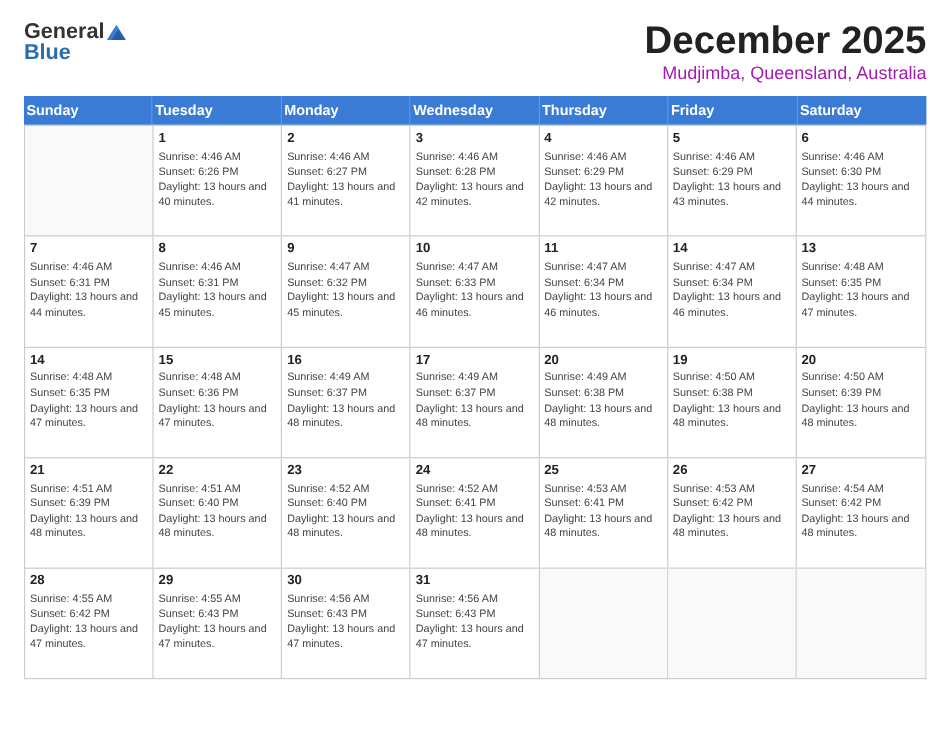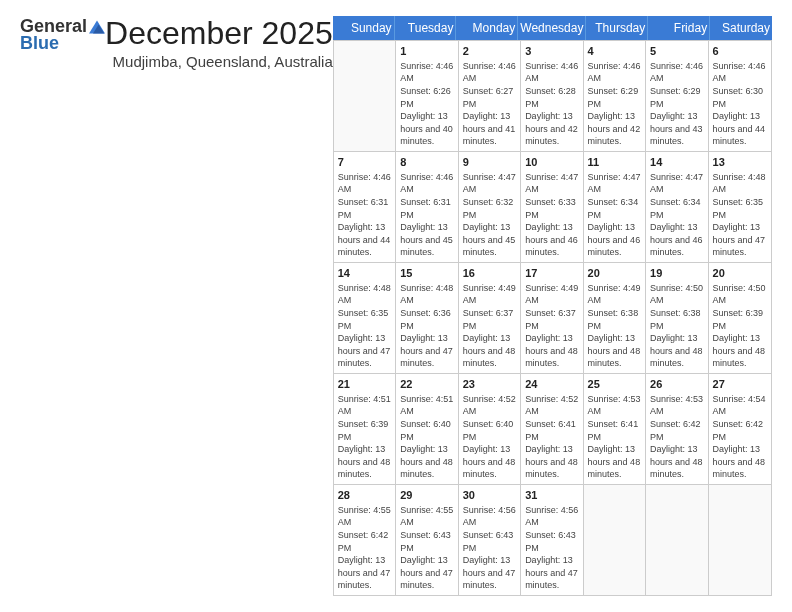--- a/index.html
+++ b/index.html
@@ -8,21 +8,21 @@
       height: 612px;
       font-family: Arial, sans-serif;
       background: #fff;
       overflow: hidden;
     }
     .page {
       width: 792px;
       height: 576px;
       padding: 16px 20px 10px 20px;
       display: flex;
-      flex-direction: row;
+      flex-direction: column;
     }
     .header {
       display: flex;
       justify-content: space-between;
       align-items: flex-start;
       margin-bottom: 10px;
     }
     .logo {
       display: flex;
       flex-direction: column;
@@ -46,44 +46,44 @@
     .logo-icon {
       width: 16px;
       height: 16px;
       margin-left: 2px;
     }
     .title-area {
       text-align: right;
     }
     .month-title {
       font-size: 32px;
-      font-weight: normal;
+      font-weight: bold;
       color: #222;
       line-height: 1.1;
     }
     .location {
       font-size: 15px;
-      color: #404040;
+      color: #a21caf;
       margin-top: 2px;
     }
     .calendar {
       flex: 1;
       display: flex;
       flex-direction: column;
     }
     .cal-header-row {
       display: grid;
       grid-template-columns: repeat(7, 1fr);
       background: #3a7bd5;
     }
     .cal-header-cell {
       color: #fff;
       font-size: 12px;
-      font-weight: normal;
-      text-align: right;
+      font-weight: bold;
+      text-align: left;
       padding: 5px 2px;
       border-right: 1px solid #5a9ae0;
     }
     .cal-header-cell:last-child { border-right: none; }
     .cal-body {
       flex: 1;
       display: flex;
       flex-direction: column;
       border-left: 1px solid #ccc;
       border-right: 1px solid #ccc;

